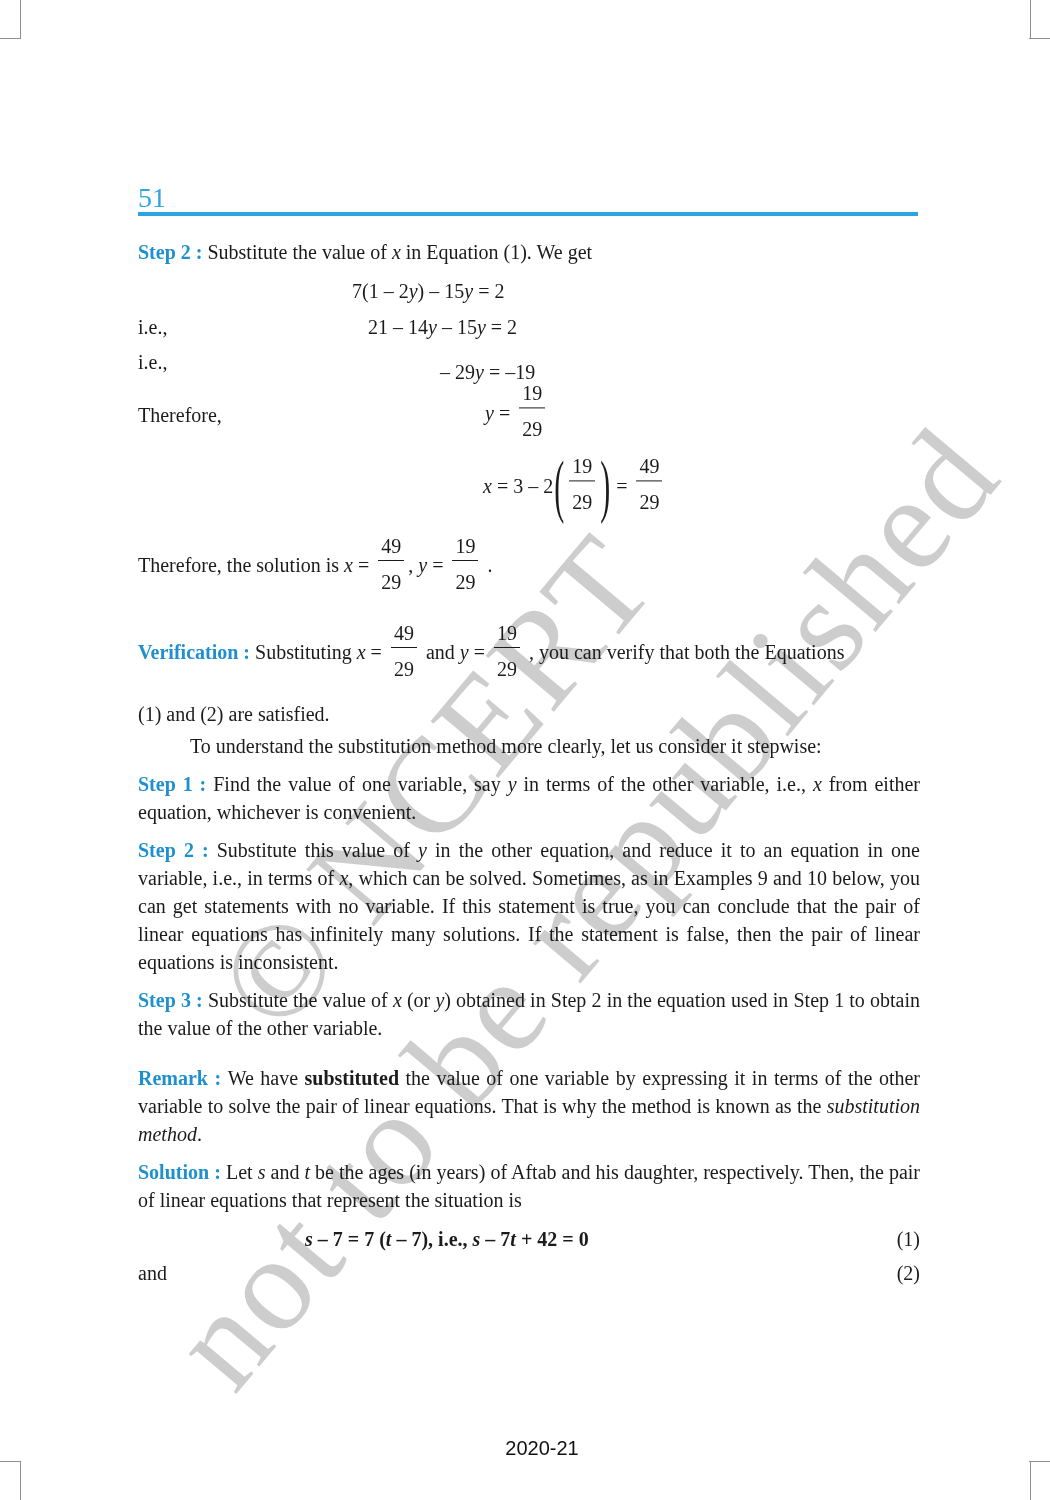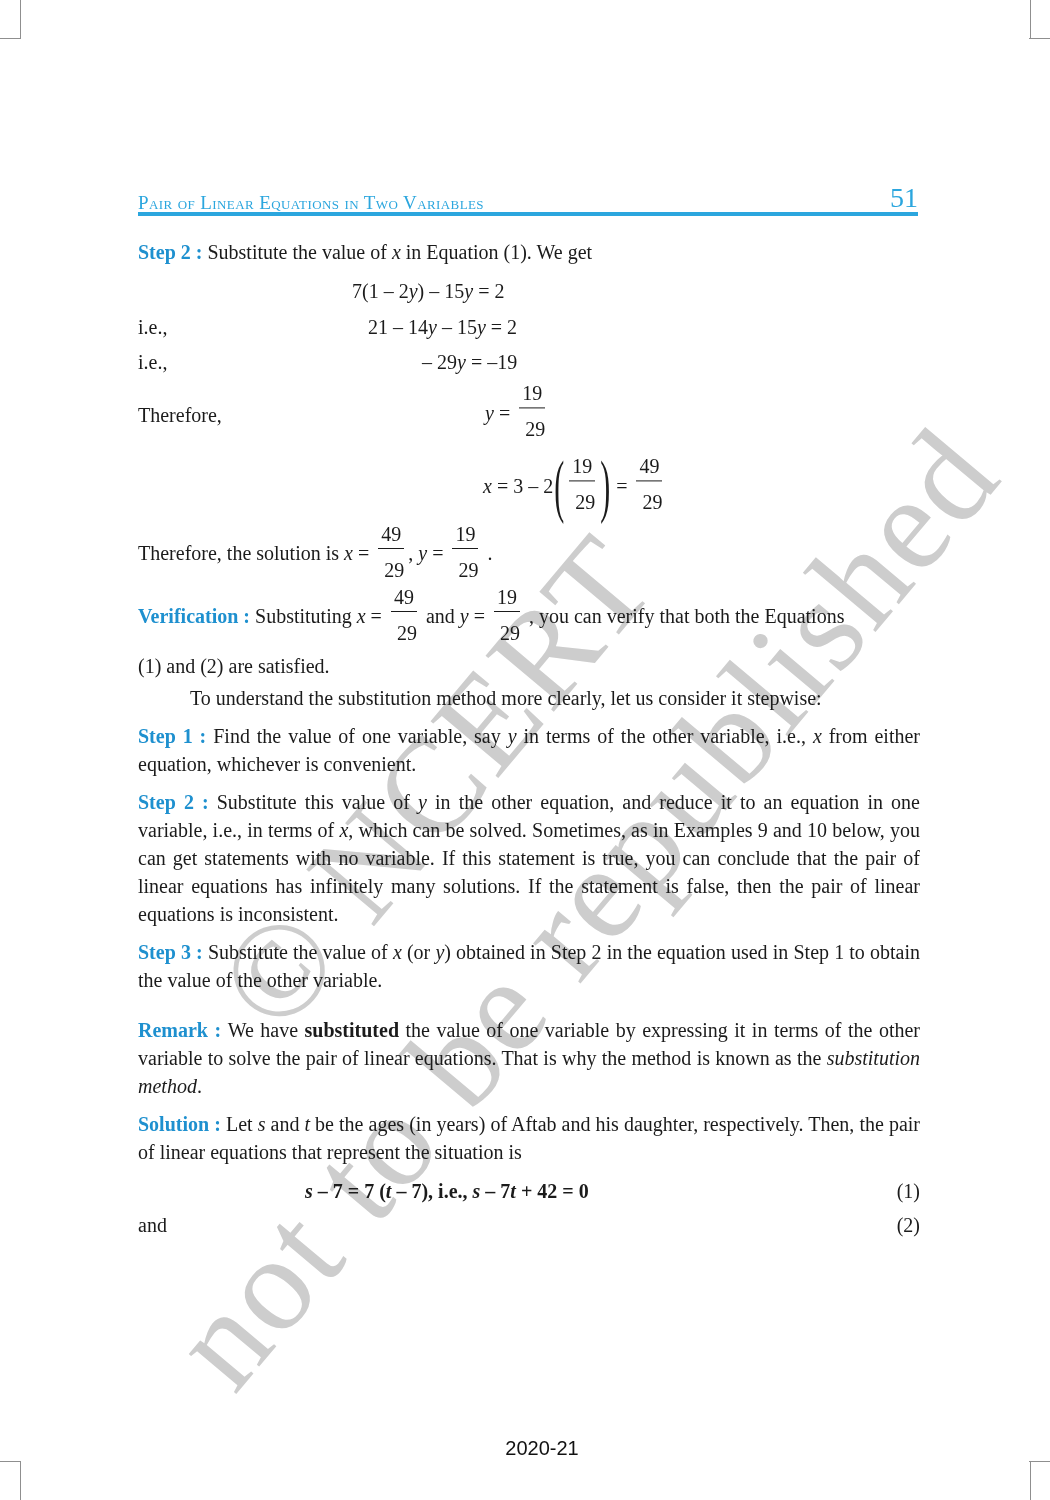--- a/index.html
+++ b/index.html
@@ -49,40 +49,40 @@
   .para { margin:0; }
   .oneline { white-space:nowrap; text-align:left; }
   .indent { text-indent:52px; }
 
   .seg-lbl { color:#1e90cf; font-weight:bold; }
   .seg-i  { font-style:italic; }
   .seg-b  { font-weight:bold; }
 
   
   .frac {
-    display:inline-block; vertical-align:middle; text-align:right;
-    line-height:1.18; margin:0 4px; position:relative; top:-3px; font-style:normal;
+    display:inline-block; vertical-align:middle; text-align:center;
+    line-height:1.18; margin:12px 4px; position:relative; top:-3px; font-style:normal;
   }
   .frac .num { display:block; border-bottom:1.6px solid #1b1b1b; padding:0 3px 1px; }
   .frac .den { display:block; padding-top:10px; }
 
   
   .seg-big {
     display:inline-block; font-size:30px; line-height:1; vertical-align:middle;
     transform:scaleY(2.35); position:relative; top:-3px; margin:0 1px; font-weight:400;
   }
 
   
   .eqrow { position:relative; height:30px; }
   .eqrow > span { position:absolute; top:50%; transform:translateY(-50%); white-space:nowrap; }
   .eqrow .lbl { left:0; }
   .eqrow .eqnum { right:0; }
   .eqr1 .eq { left:214px; }
   .eqr2 .eq { left:230px; }
-  .eqr3 .eq { left:284px; }
+  .eqr3 .eq { left:302px;margin-top:10px; }
   .eqr4 .eq { left:347px; }
   .eqr5 .eq { left:345px; }
   .eqr6 .eq { left:167px;font-weight:bold; }
   .eqr7 .eq { left:170px; }
   .h62 { height:62px; }
   .h72 { height:72px; }
 
   .mt2{margin-top:2px}.mt4{margin-top:4px}.mt5{margin-top:5px}.mt6{margin-top:6px}
   .mt7{margin-top:7px}.mt8{margin-top:4px}.mt10{margin-top:10px}
   .mt22{margin-top:22px}.mt26{margin-top:26px}
@@ -106,21 +106,20 @@
   <div class="crop cm-bl-h"></div>
   <div class="crop cm-br-v"></div>
   <div class="crop cm-br-h"></div>
 
   <div class="watermark">
     <div>© NCERT</div>
     <div>not to be republished</div>
   </div>
 
   <div class="header">
-    <span class="header-title">Pair of Linear Equations in Two Variables</span>
     <span class="header-num">51</span>
   </div>
   <div class="header-rule"></div>
 
   <div class="content">
 
     <div class="para oneline"><span class="seg-lbl">Step 2 : </span><span>Substitute the value of </span><span class="seg-i">x</span><span> in Equation (1). We get</span></div>
 
     <div class="eqrow eqr1 mt10">
       <span class="eq"><span>7(1 – 2</span><span class="seg-i">y</span><span>) – 15</span><span class="seg-i">y</span><span> = 2</span></span>

